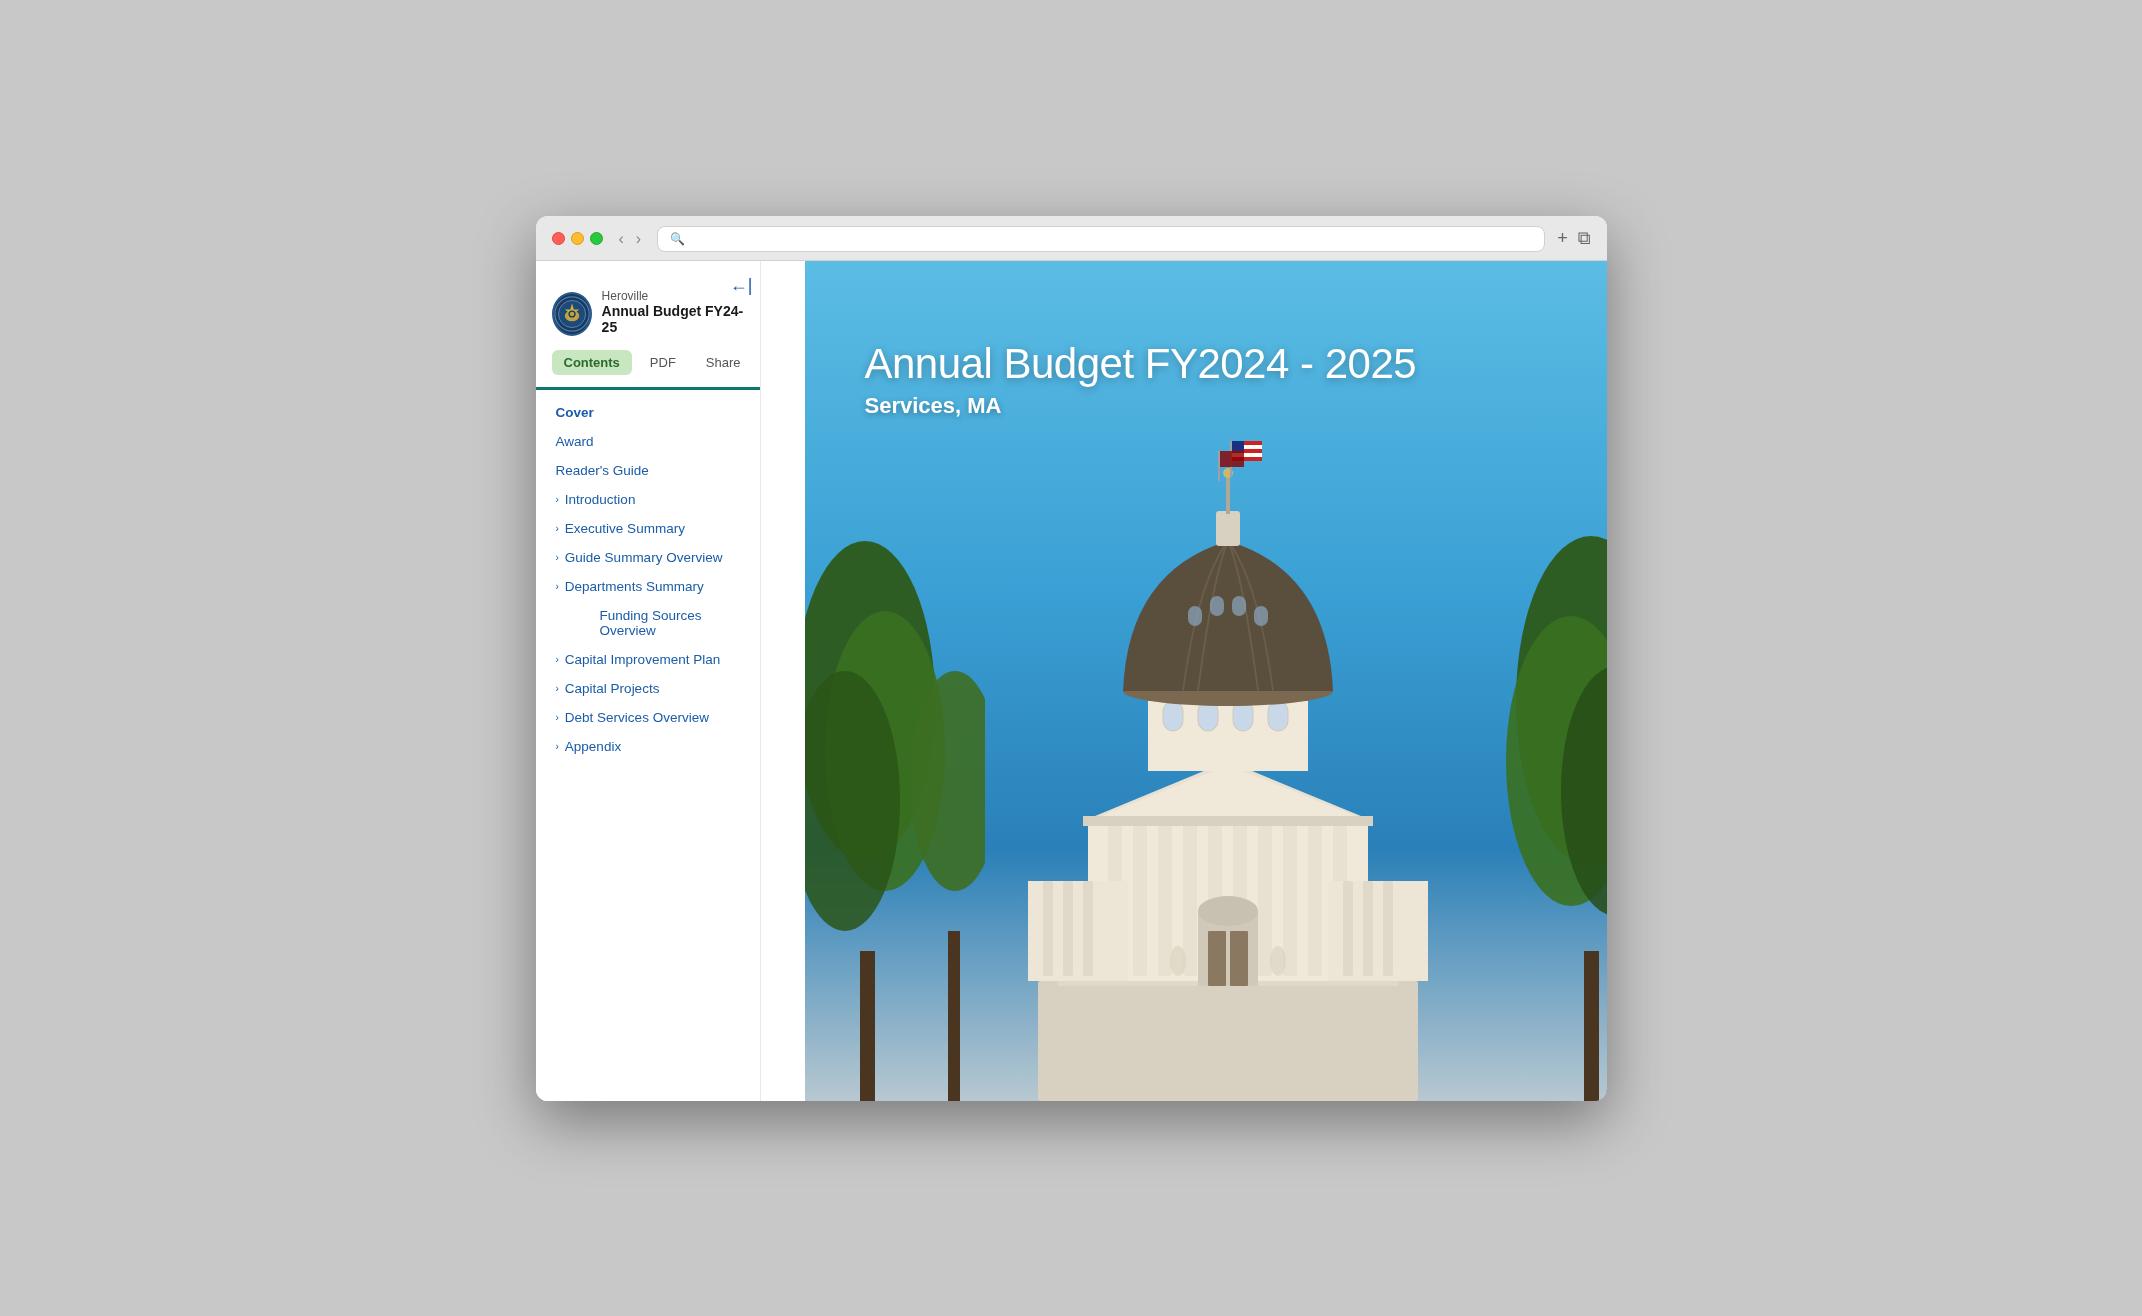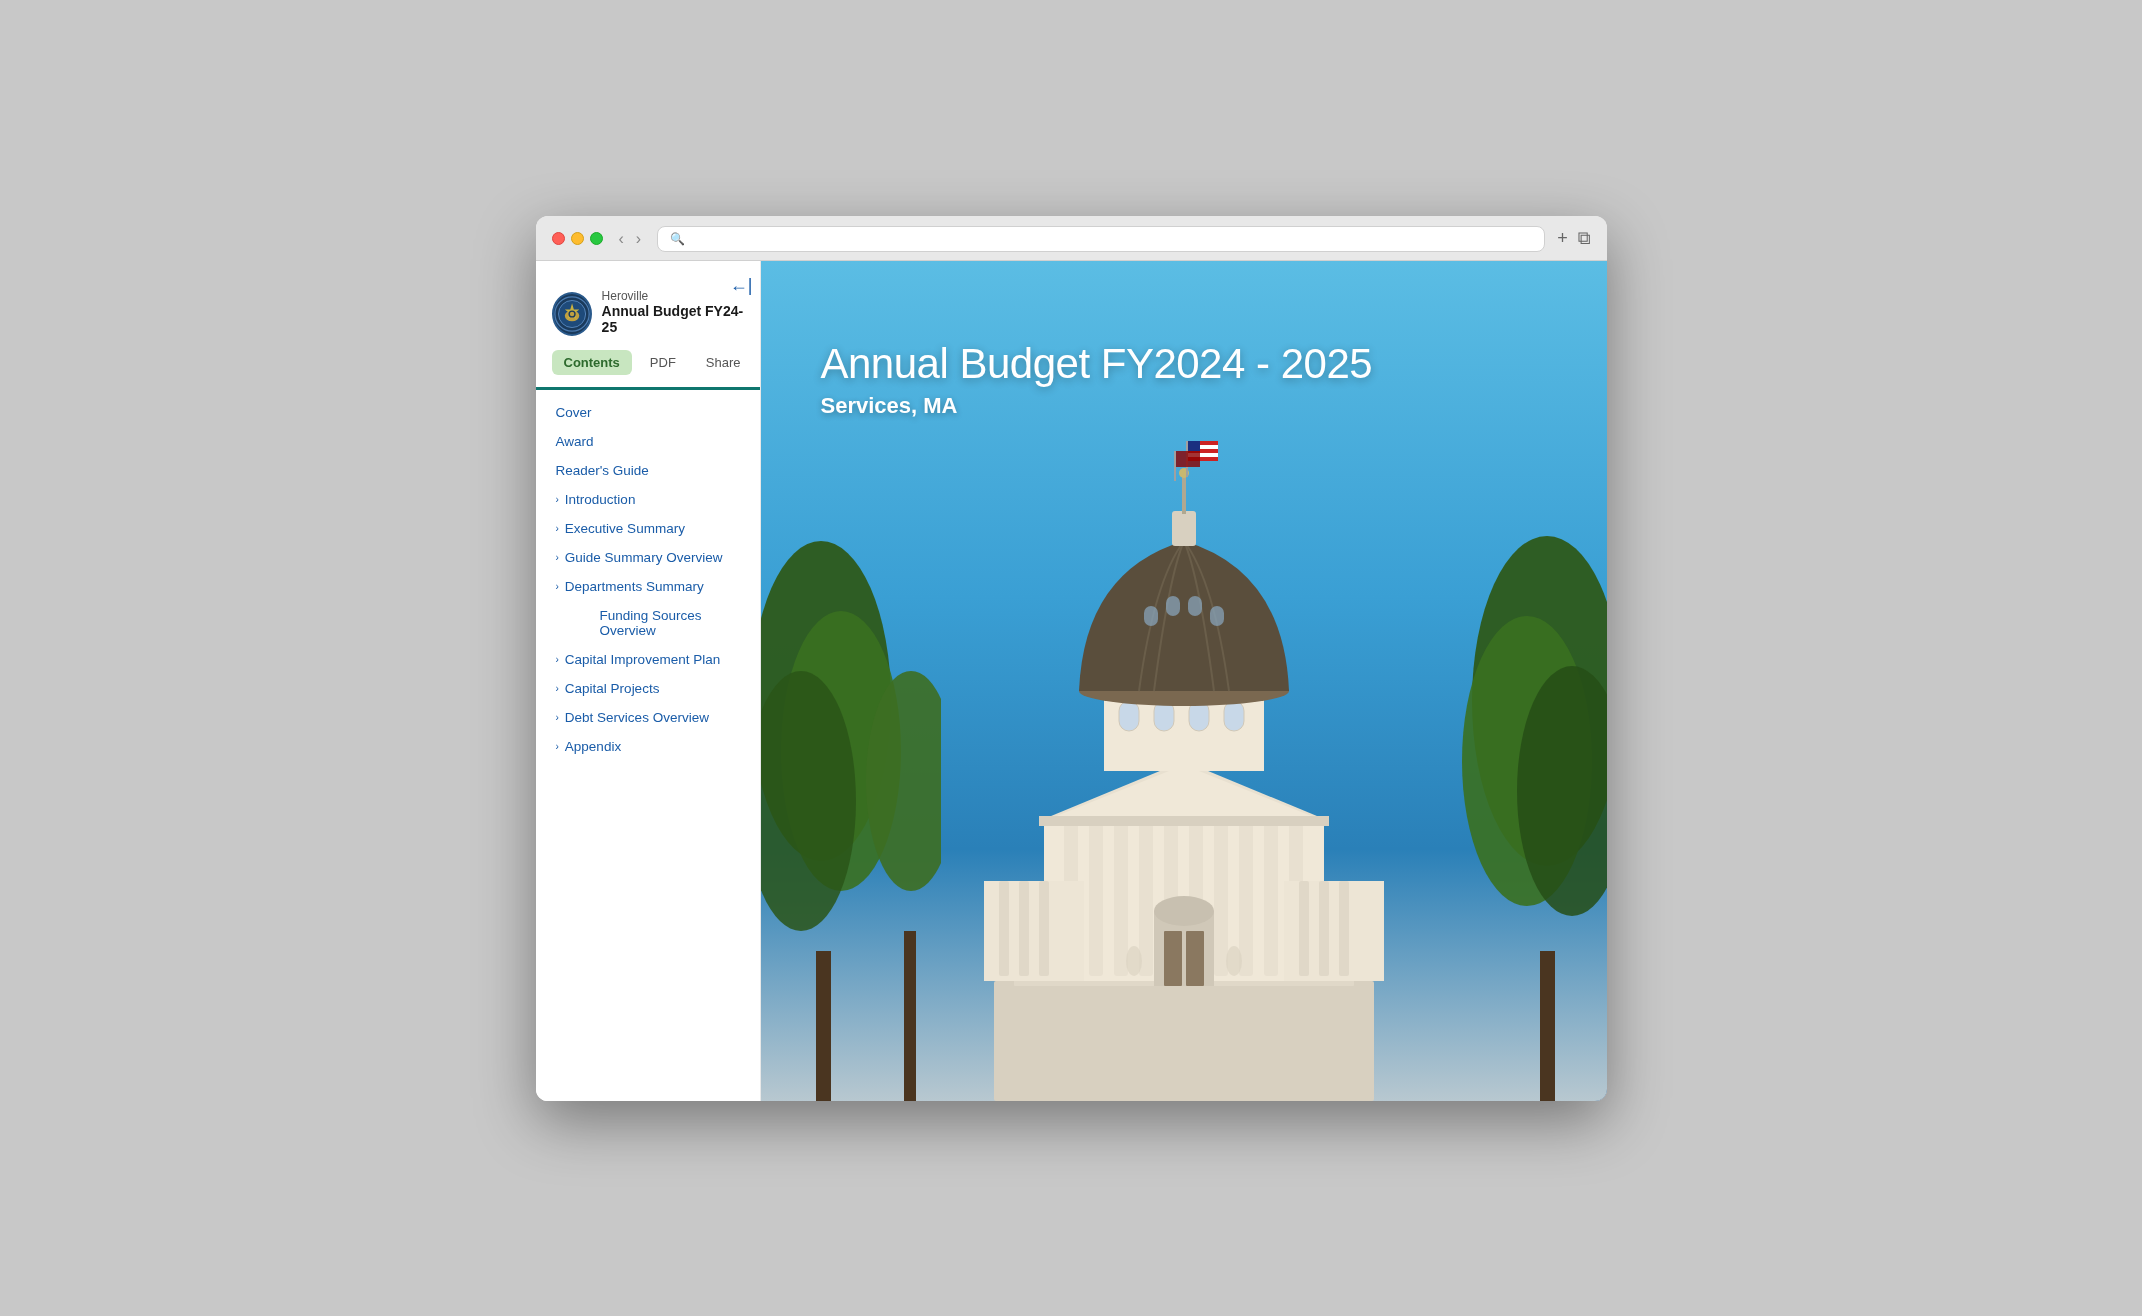--- a/index.html
+++ b/index.html
@@ -176,21 +176,21 @@
       display: flex;
       align-items: center;
       padding: 7px 16px 7px 20px;
       font-size: 13.5px;
       cursor: pointer;
       color: #1a5ca8;
       border-radius: 0;
       transition: background 0.15s;
       gap: 4px;
     }
-    .nav-item.active { font-weight: 400; color: #1a5ca8; }
+    .nav-item.active { font-weight: 700; color: #1a5ca8; }
     .nav-item.no-indent { padding-left: 20px; }
     .nav-item.indent { padding-left: 36px; margin-left: 28px; }
 
     .nav-chevron {
       font-size: 10px;
       color: #1a5ca8;
       margin-right: 2px;
       flex-shrink: 0;
     }
 
@@ -200,20 +200,21 @@
       overflow: hidden;
       position: relative;
     }
 
     .cover-image {
       width: 100%;
       height: 100%;
       position: relative;
       background: linear-gradient(135deg, #87ceeb 0%, #4a9ede 30%, #2676b8 60%, #1a4a7a 100%);
       overflow: hidden;
+      margin-left: 44px;
     }
 
     .cover-text {
       position: absolute;
       top: 80px;
       left: 60px;
       color: white;
       z-index: 10;
     }
 

